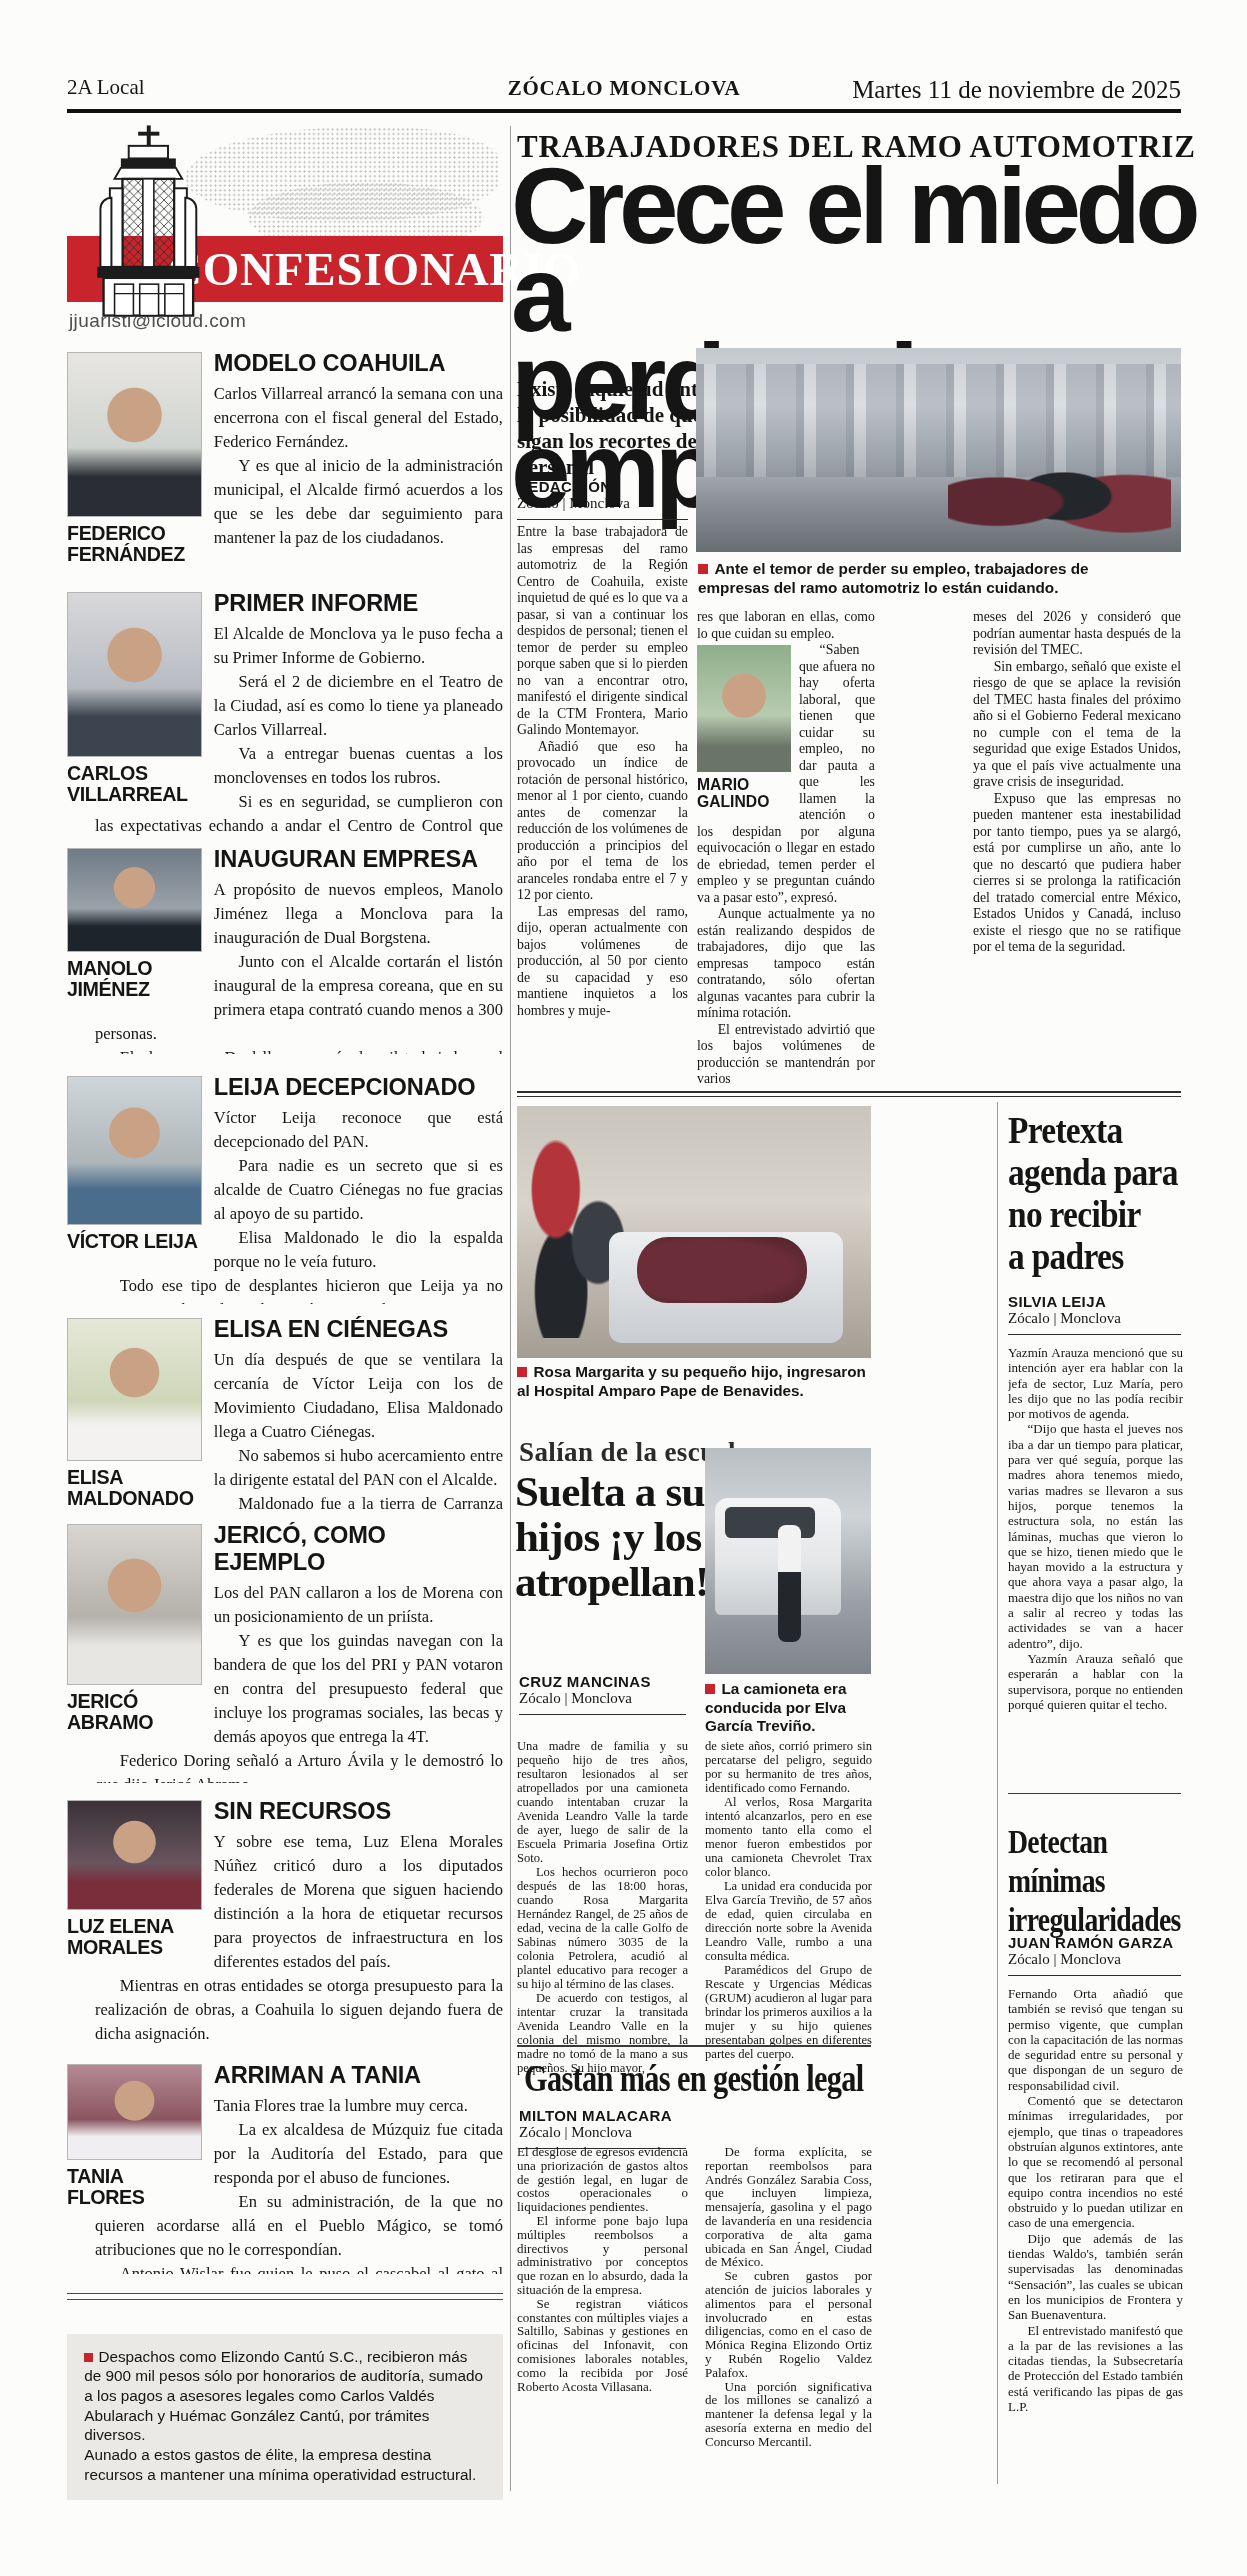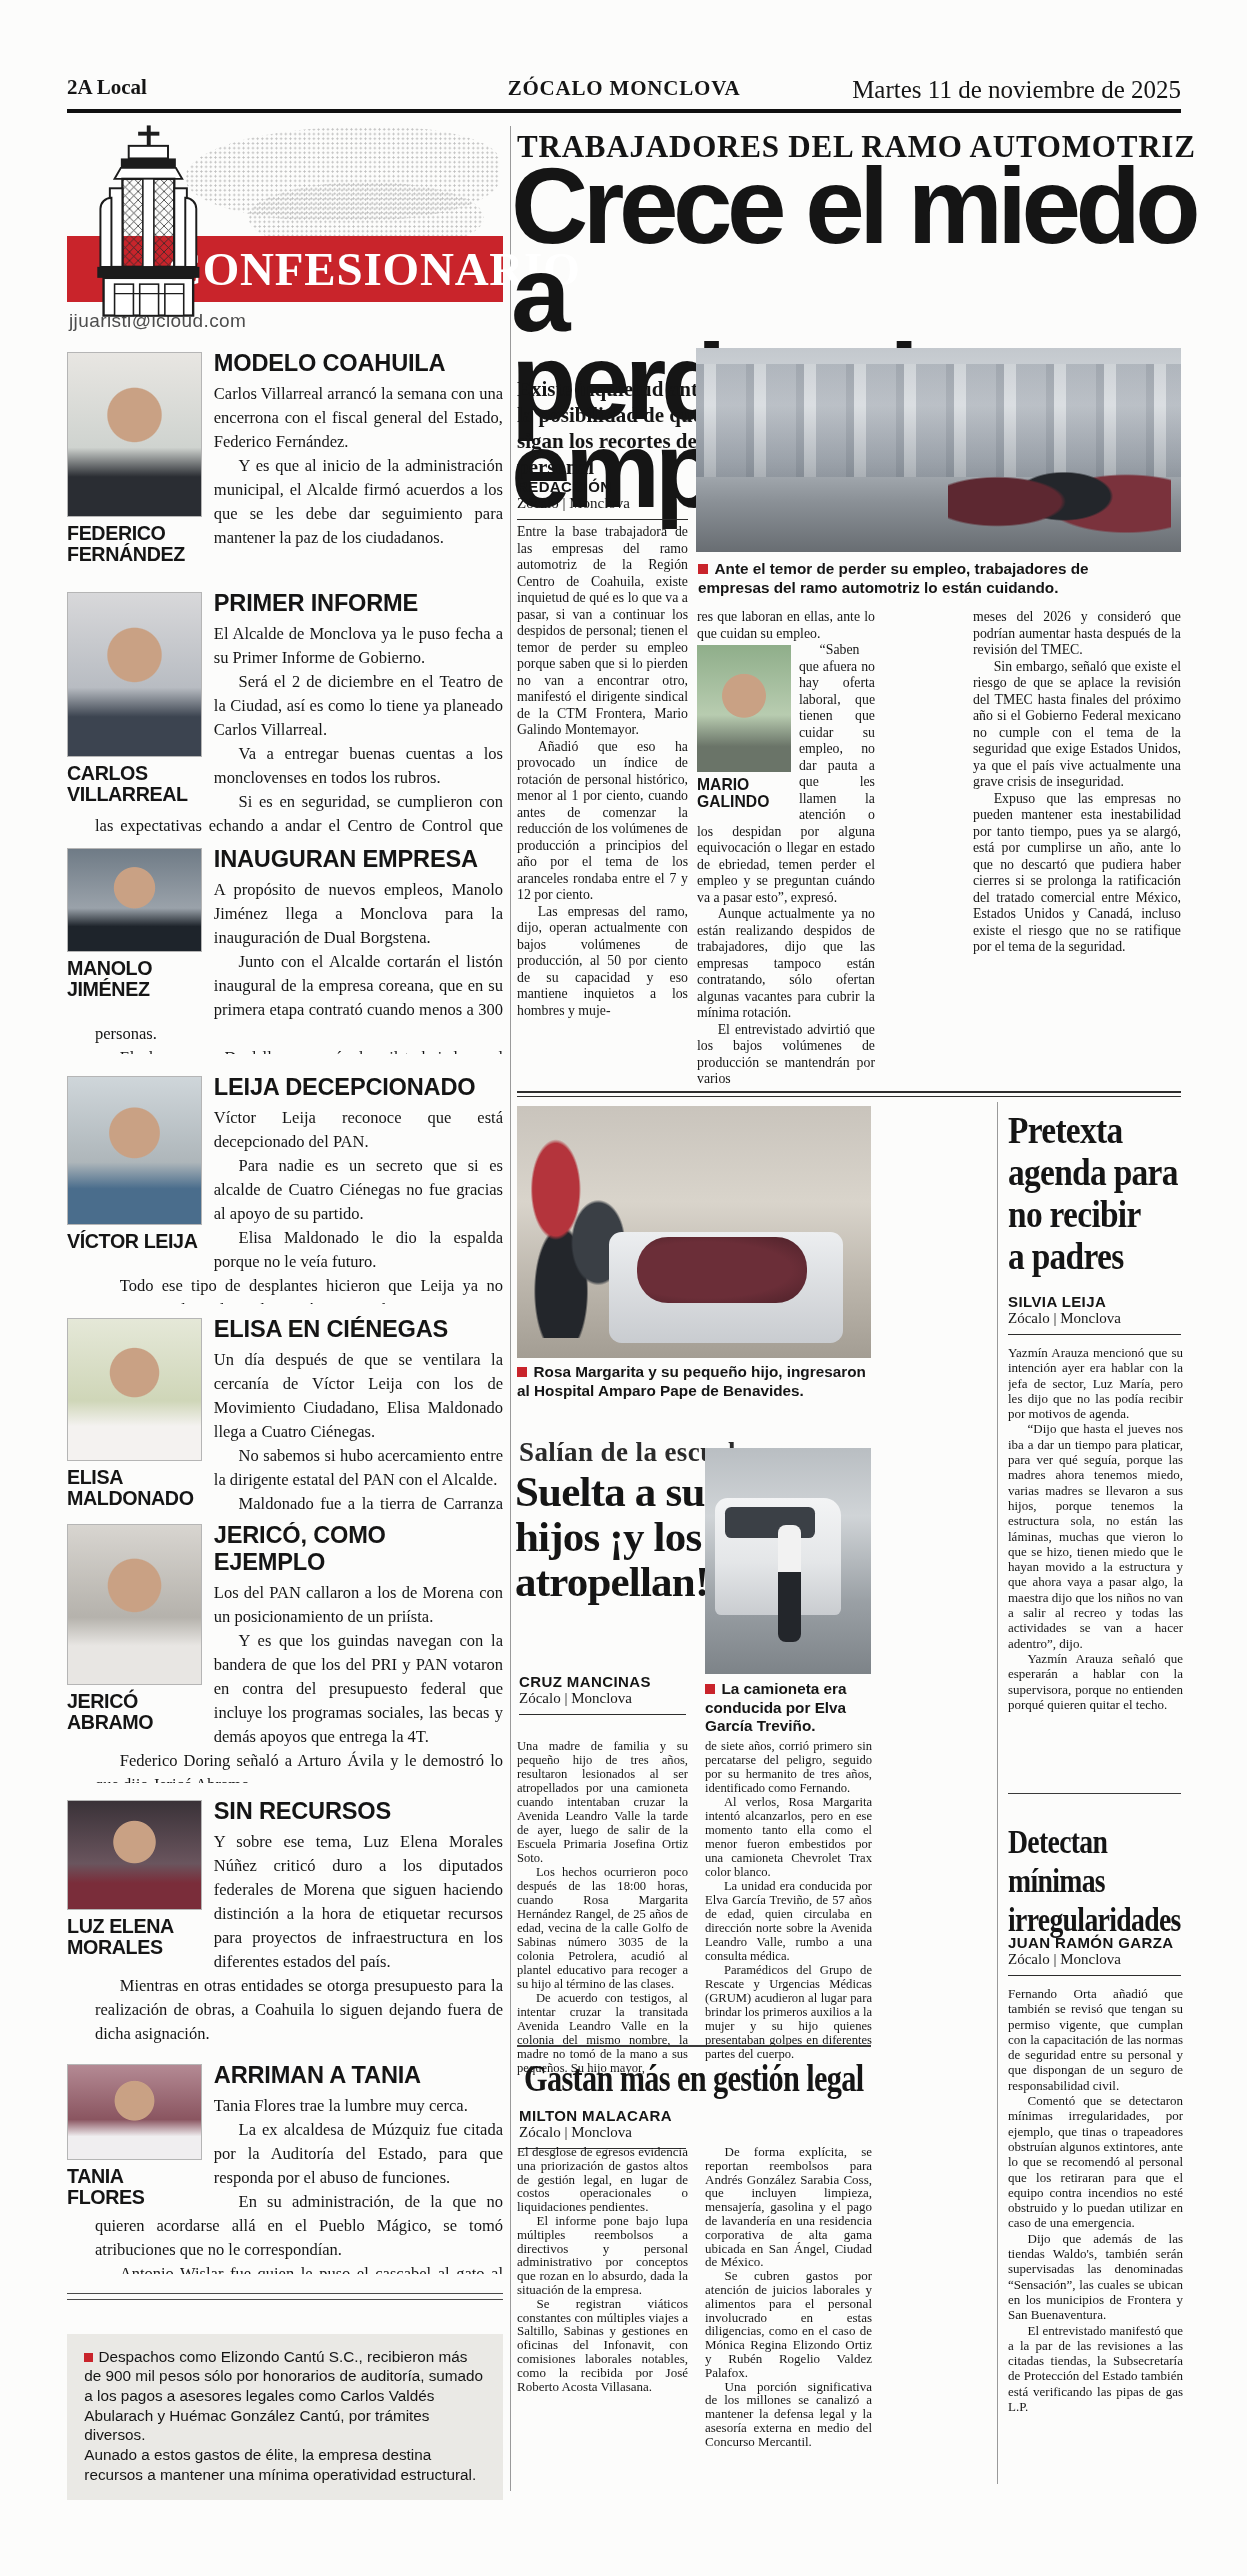--- a/index.html
+++ b/index.html
@@ -3,21 +3,21 @@
 <meta charset="utf-8">
 <style>
   * { margin:0; padding:0; box-sizing:border-box; }
   html,body { background:#e8e8e8; }
   body.page { position:relative; width:1248px; height:2576px; margin:0 auto; background:#fcfcfb;
     font-family:"Liberation Serif","DejaVu Serif",serif; color:#151515; overflow:hidden; }
   .abs { position:absolute; }
   .sans { font-family:"Liberation Sans","DejaVu Sans",sans-serif; }
 
   
-  .hdr-label { left:67px; top:75px; font-size:21px; font-weight:bold; }
+  .hdr-label { left:67px; top:75px; font-size:21px; font-weight:normal; }
   .hdr-mast  { left:0; right:0; top:76px; text-align:center; font-size:21px; font-weight:bold; letter-spacing:0.8px; }
   .hdr-date  { right:67px; top:76px; font-size:25px; }
   .hdr-rule  { left:67px; width:1114px; top:109px; height:3.9px; background:#101010; }
   .v-rule    { width:0.8px; background:#9a9a9a; }
 
   
   .conf-art { left:67px; top:127px; width:436px; height:182px; }
   .halftone { position:absolute; background-image:radial-gradient(#8f8f8f 0.9px, transparent 1.1px);
     background-size:4.7px 4.7px; opacity:.55; }
   .conf-banner { position:absolute; left:0; right:0; top:109px; height:66px; background:#c9242b; }
@@ -287,21 +287,21 @@
 </div>
 
 <div class="abs news bodycol" style="left:517px;top:524px;width:171px;height:566px;overflow:hidden;">
     <p>Entre la base trabajadora de las empresas del ramo automotriz de la Región Centro de Coahuila, existe inquietud de qué es lo que va a pasar, si van a continuar los despidos de personal; tienen el temor de perder su empleo porque saben que si lo pierden no van a encontrar otro, manifestó el dirigente sindical de la CTM Frontera, Mario Galindo Montemayor.</p>
     <p>Añadió que eso ha provocado un índice de rotación de personal histórico, menor al 1 por ciento, cuando antes de comenzar la reducción de los volúmenes de producción a principios del año por el tema de los aranceles rondaba entre el 7 y 12 por ciento.</p>
     <p>Las empresas del ramo, dijo, operan actualmente con bajos volúmenes de producción, al 50 por ciento de su capacidad y eso mantiene inquietos a los hombres y muje-</p>
   </div>
 
 <div class="abs" style="left:697px;top:609px;width:178px;height:481px;overflow:hidden;">
   <div class="news bodycol">
-      <p>res que laboran en ellas, ante lo que cuidan su empleo.</p>
+      <p>res que laboran en ellas, como lo que cuidan su empleo.</p>
     </div>
   <div>
     <figure class="inset-fig">
       <div class="inset-photo"></div>
       <figcaption class="inset-name">MARIO GALINDO</figcaption>
     </figure>
     <div class="news bodycol indent-first">
         <p>“Saben que afuera no hay oferta laboral, que tienen que cuidar su empleo, no dar pauta a que les llamen la atención o los despidan por alguna equivocación o llegar en estado de ebriedad, temen perder el empleo y se preguntan cuándo va a pasar esto”, expresó.</p>
         <p>Aunque actualmente ya no están realizando despidos de trabajadores, dijo que las empresas tampoco están contratando, sólo ofertan algunas vacantes para cubrir la mínima rotación.</p>
         <p>El entrevistado advirtió que los bajos volúmenes de producción se mantendrán por varios</p>

